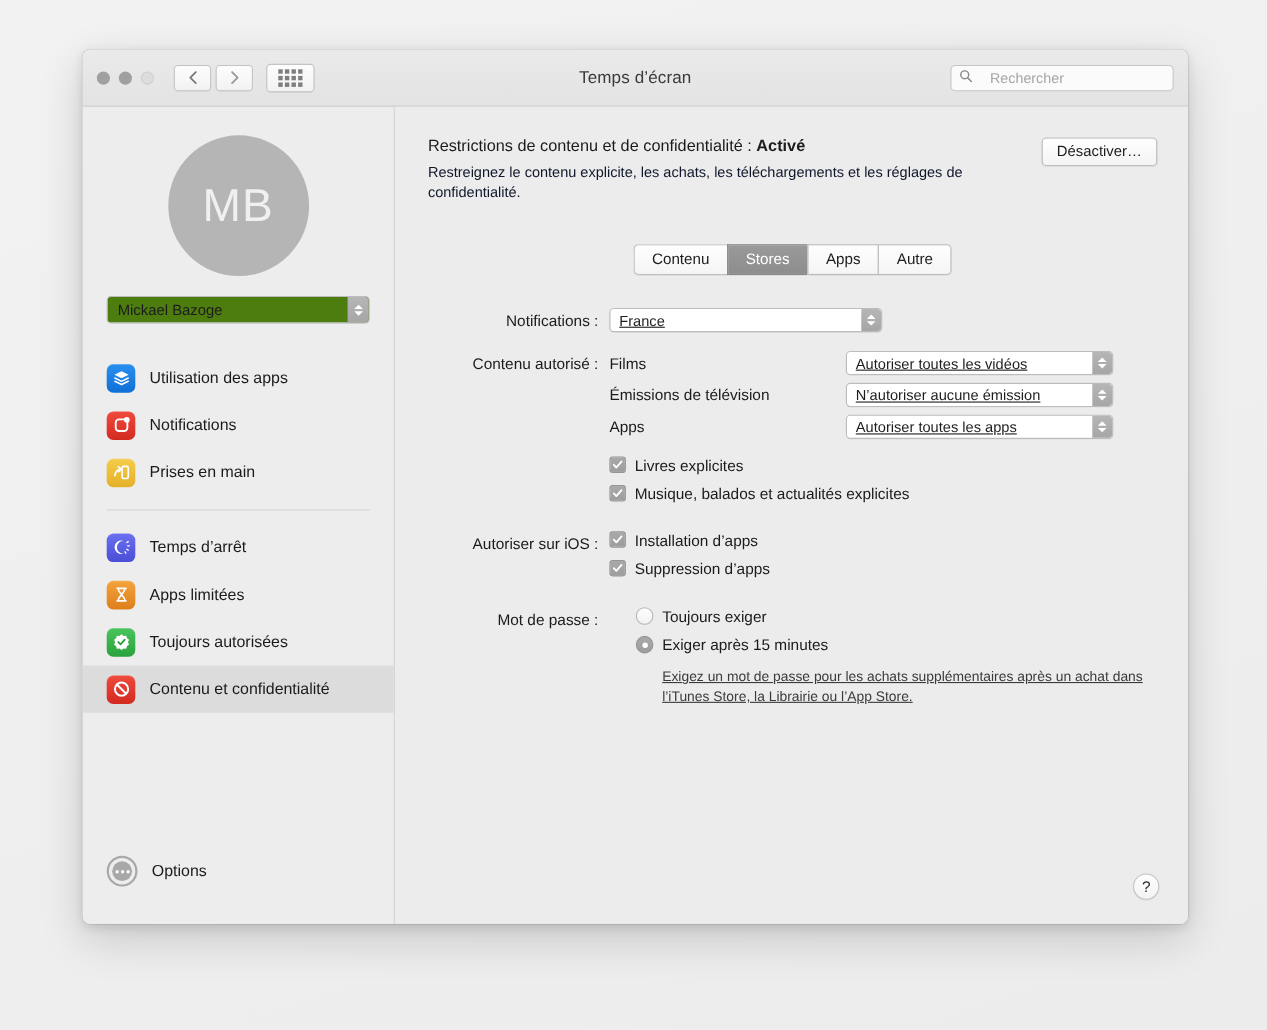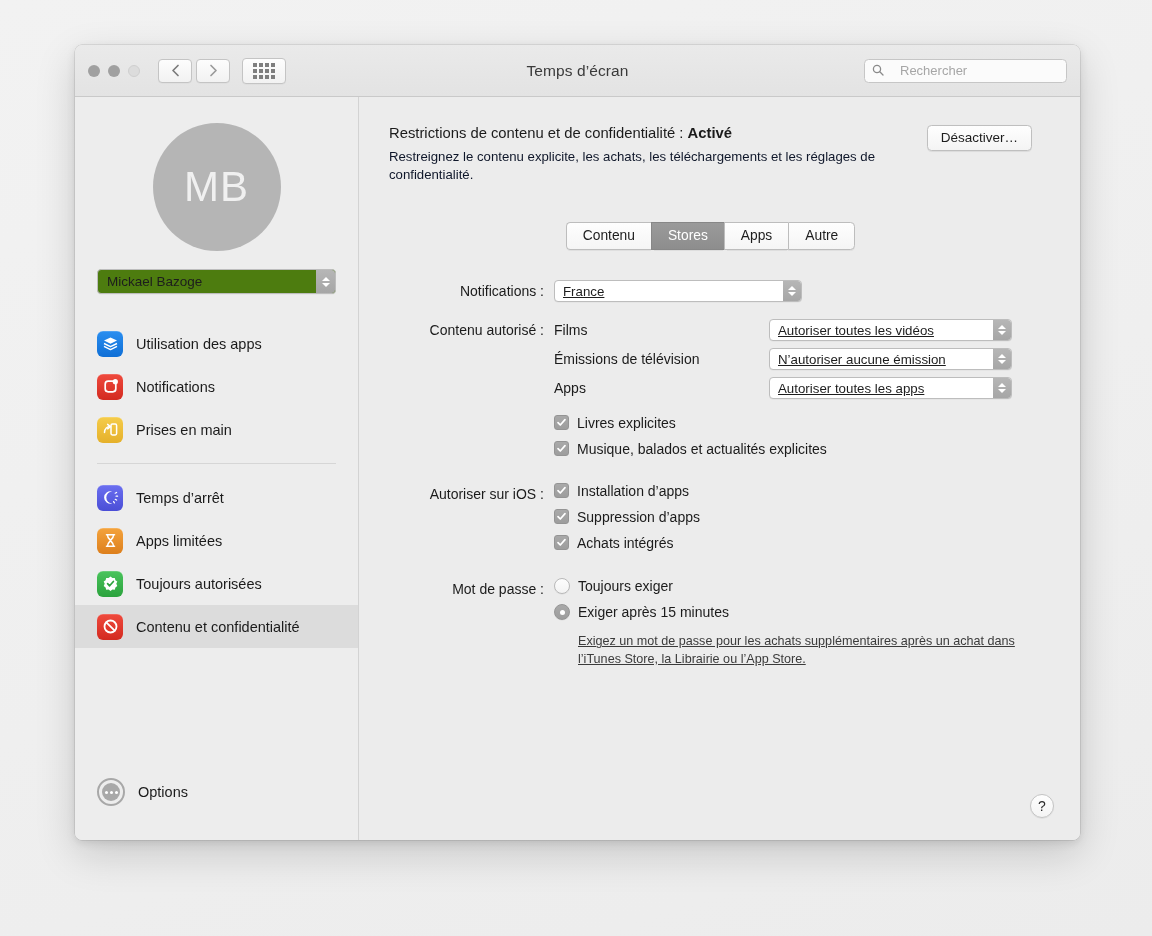--- a/index.html
+++ b/index.html
@@ -151,21 +151,21 @@
   .options-inner {
     width: 18px; height: 18px; border-radius: 50%;
     background: #a8a8a8;
     display:flex; align-items:center; justify-content:center; gap: 2px;
   }
   .options-inner i { width:3px; height:3px; border-radius:50%; background:#fff; display:block; }
 
   
   .main {
     flex: 1; background: #ececec;
-    position: relative; padding: 28px 48px 0 30px;
+    position: relative; padding: 28px 28px 0 30px;
     min-width: 0;
   }
   .head-row { display: flex; align-items: flex-start; }
   .head-text { flex: 1; padding-right: 16px; }
   .head-title { font-size: 14.8px; color: #1b1b1b; }
   .head-title b { font-weight: bold; }
   .head-sub {
     font-size: 13.2px; color: #0f172a; margin-top: 7px;
     line-height: 1.38; max-width: 570px;
   }
@@ -552,32 +552,24 @@
               <span>Installation d’apps</span>
             </div>
             <div class="check-line">
               <span class="cb">
                 <svg width="11" height="11" viewBox="0 0 11 11">
                     <path d="M2 5.6 L4.3 8 L9 2.6" stroke="#fff" stroke-width="1.7" fill="none" stroke-linecap="round" stroke-linejoin="round"></path>
                   </svg>
               </span>
               <span>Suppression d’apps</span>
             </div>
-            <div class="check-line">
-              <span class="cb">
-                <svg width="11" height="11" viewBox="0 0 11 11">
-                    <path d="M2 5.6 L4.3 8 L9 2.6" stroke="#fff" stroke-width="1.7" fill="none" stroke-linecap="round" stroke-linejoin="round"></path>
-                  </svg>
-              </span>
-              <span>Achats intégrés</span>
-            </div>
           </div>
         </div>
 
-        <div class="row" style="margin-top:17px;">
+        <div class="row" style="margin-top:17px;gap:24px;">
           <div class="lbl">Mot de passe :</div>
           <div class="field">
             <div class="radio-line">
               <span class="rb"></span>
               <span>Toujours exiger</span>
             </div>
             <div class="radio-line">
               <span class="rb on"></span>
               <span>Exiger après 15 minutes</span>
             </div>

